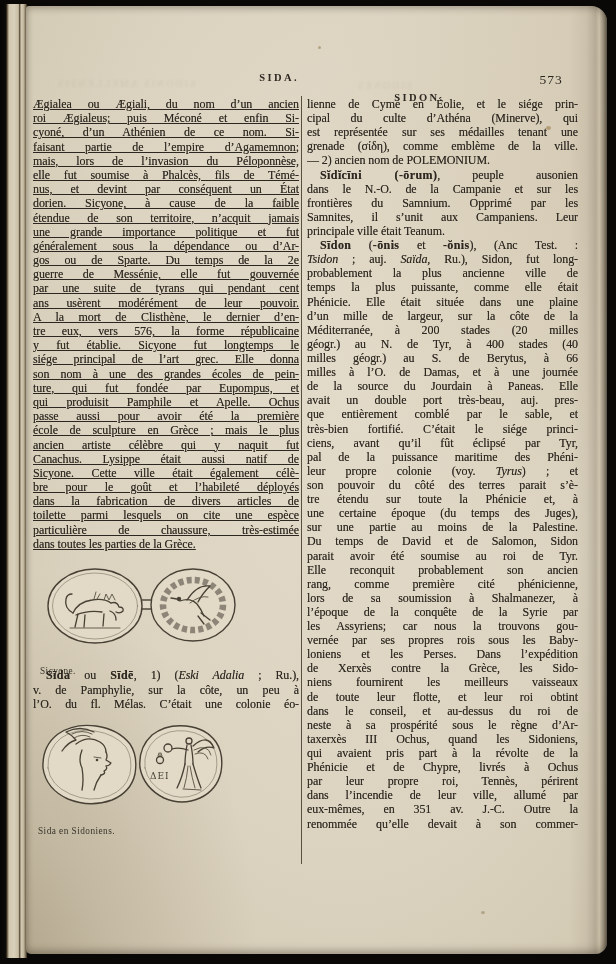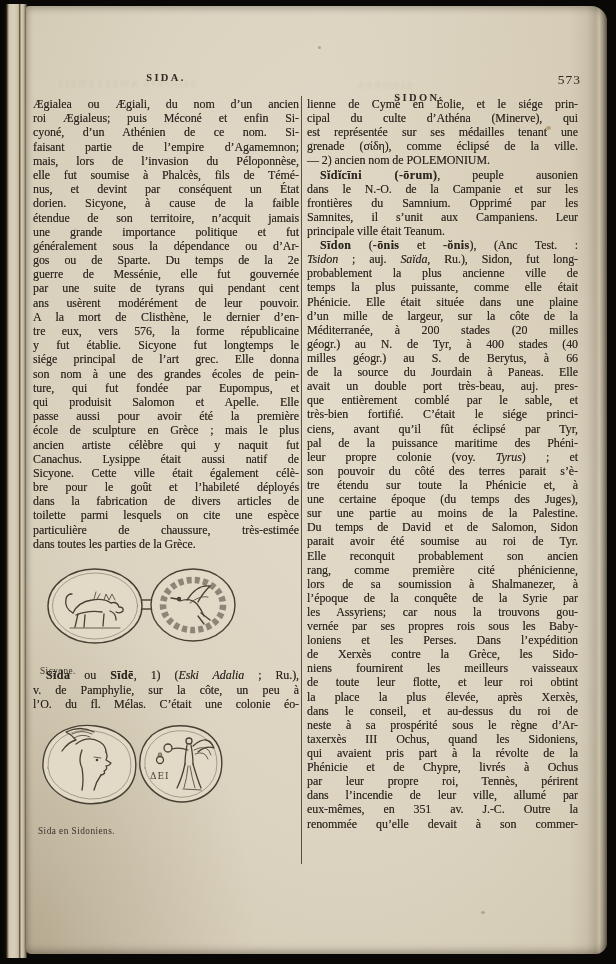--- a/index.html
+++ b/index.html
@@ -36,35 +36,35 @@
       rgba(150,135,105,.18) 80%, rgba(55,44,30,.40) 93%, rgba(25,19,12,.55) 100%);
   }
   .bleedthrough {
     position:absolute; opacity:.10; filter:blur(1.2px); color:#6a5d48;
     font-size:10px; letter-spacing:2px; transform:scaleX(-1);
   }
   .speck { position:absolute; border-radius:50%; }
 
   
   .running-head { position:absolute; top:66px; left:0; right:0; height:16px; }
-  .head-left   { position:absolute; left:7px;  width:266px; text-align:center;
+  .head-left   { position:absolute; left:7px;  width:266px; text-align:right;
                  font-weight:700; font-size:10.5px; letter-spacing:2.4px; color:#2e2922; }
   .head-right  { position:absolute; left:281px; width:225px; text-align:center;
                  font-weight:700; font-size:10.5px; letter-spacing:2.4px; color:#2e2922;margin-top:20px; }
-  .head-page   { position:absolute; left:495px; width:60px; text-align:right;
+  .head-page   { position:absolute; left:495px; width:60px; text-align:center;
                  font-size:13.5px; letter-spacing:1px; color:#2a251e; }
 
   
   .column-rule { position:absolute; left:275px; top:90px; width:1px; height:768px;
                  background:#57503f; }
 
   
   .text-col { position:absolute; font-size:12px; letter-spacing:-0.08px;
               text-shadow:0 0 .4px rgba(44,39,32,.55); }
-  .col-left  { left:7px;  top:91px; width:266px; --lh:14.2px; }
+  .col-left  { left:7px;  top:91px; width:266px;text-decoration:underline; --lh:14.2px; }
   .col-right { left:281px; top:91px; width:271px; --lh:14.12px; }
   .entry-sida { left:7px; top:662px; width:266px; --lh:14.6px; }
   .tl { text-align:justify; text-align-last:justify; line-height:var(--lh);
         height:var(--lh); overflow:hidden; }
   .tl.last { text-align-last:left; }
   .tl.ind  { text-indent:13px; }
   .tl b { font-weight:700; letter-spacing:.4px; }
 
   
   .figure { position:absolute; }
@@ -116,21 +116,21 @@
       <div class="tl">gos ou de Sparte. Du temps de la 2e</div>
       <div class="tl">guerre de Messénie, elle fut gouvernée</div>
       <div class="tl">par une suite de tyrans qui pendant cent</div>
       <div class="tl">ans usèrent modérément de leur pouvoir.</div>
       <div class="tl">A la mort de Clisthène, le dernier d’en-</div>
       <div class="tl">tre eux, vers 576, la forme républicaine</div>
       <div class="tl">y fut établie. Sicyone fut longtemps le</div>
       <div class="tl">siége principal de l’art grec. Elle donna</div>
       <div class="tl">son nom à une des grandes écoles de pein-</div>
       <div class="tl">ture, qui fut fondée par Eupompus, et</div>
-      <div class="tl">qui produisit Salomon et Apelle. Elle</div>
+      <div class="tl">qui produisit Pamphile et Apelle. Ochus</div>
       <div class="tl">passe aussi pour avoir été la première</div>
       <div class="tl">école de sculpture en Grèce ; mais le plus</div>
       <div class="tl">ancien artiste célèbre qui y naquit fut</div>
       <div class="tl">Canachus. Lysippe était aussi natif de</div>
       <div class="tl">Sicyone. Cette ville était également célè-</div>
       <div class="tl">bre pour le goût et l’habileté déployés</div>
       <div class="tl">dans la fabrication de divers articles de</div>
       <div class="tl">toilette parmi lesquels on cite une espèce</div>
       <div class="tl">particulière de chaussure, très-estimée</div>
       <div class="tl last">dans toutes les parties de la Grèce.</div>
@@ -209,36 +209,37 @@
         <text x="112" y="57" font-size="9" letter-spacing="1" class="coin-text">ΔΕΙ</text>
       </g>
     </svg>
     <div class="fig-caption">Sida en Sidoniens.</div>
   </div>
 
   <div class="text-col col-right">
       <div class="tl">lienne de Cymé en Éolie, et le siége prin-</div>
       <div class="tl">cipal du culte d’Athéna (Minerve), qui</div>
       <div class="tl">est représentée sur ses médailles tenant une</div>
-      <div class="tl">grenade (σίδη), comme éclipsé de la ville.</div>
+      <div class="tl">grenade (σίδη), comme emblème de la ville.</div>
       <div class="tl last">— 2) ancien nom de POLEMONIUM.</div>
       <div class="tl ind"><b>Sĭdĭcīni (-ōrum)</b>, peuple ausonien</div>
       <div class="tl">dans le N.-O. de la Campanie et sur les</div>
       <div class="tl">frontières du Samnium. Opprimé par les</div>
       <div class="tl">Samnites, il s’unit aux Campaniens. Leur</div>
       <div class="tl last">principale ville était Teanum.</div>
       <div class="tl ind"><b>Sīdon</b> (<b>-ōnis</b> et <b>-ŏnis</b>), (Anc Test. :</div>
       <div class="tl"><i>Tsidon</i> ; auj. <i>Saïda</i>, Ru.), Sidon, fut long-</div>
       <div class="tl">probablement la plus ancienne ville de</div>
       <div class="tl">temps la plus puissante, comme elle était</div>
       <div class="tl">Phénicie. Elle était située dans une plaine</div>
       <div class="tl">d’un mille de largeur, sur la côte de la</div>
       <div class="tl">Méditerranée, à 200 stades (20 milles</div>
       <div class="tl">géogr.) au N. de Tyr, à 400 stades (40</div>
       <div class="tl">milles géogr.) au S. de Berytus, à 66</div>
+      <div class="tl">milles à l’O. de Damas, et à une journée</div>
       <div class="tl">de la source du Jourdain à Paneas. Elle</div>
       <div class="tl">avait un double port très-beau, auj. pres-</div>
       <div class="tl">que entièrement comblé par le sable, et</div>
       <div class="tl">très-bien fortifié. C’était le siége princi-</div>
       <div class="tl">ciens, avant qu’il fût éclipsé par Tyr,</div>
       <div class="tl">pal de la puissance maritime des Phéni-</div>
       <div class="tl">leur propre colonie (voy. <i>Tyrus</i>) ; et</div>
       <div class="tl">son pouvoir du côté des terres parait s’è-</div>
       <div class="tl">tre étendu sur toute la Phénicie et, à</div>
       <div class="tl">une certaine époque (du temps des Juges),</div>
@@ -248,21 +249,20 @@
       <div class="tl">Elle reconquit probablement son ancien</div>
       <div class="tl">rang, comme première cité phénicienne,</div>
       <div class="tl">lors de sa soumission à Shalmanezer, à</div>
       <div class="tl">l’époque de la conquête de la Syrie par</div>
       <div class="tl">les Assyriens; car nous la trouvons gou-</div>
       <div class="tl">vernée par ses propres rois sous les Baby-</div>
       <div class="tl">loniens et les Perses. Dans l’expédition</div>
       <div class="tl">de Xerxès contre la Grèce, les Sido-</div>
       <div class="tl">niens fournirent les meilleurs vaisseaux</div>
       <div class="tl">de toute leur flotte, et leur roi obtint</div>
-      <div class="tl">la place la plus élevée, après Xerxès,</div>
       <div class="tl">dans le conseil, et au-dessus du roi de</div>
       <div class="tl">neste à sa prospérité sous le règne d’Ar-</div>
       <div class="tl">taxerxès III Ochus, quand les Sidoniens,</div>
       <div class="tl">qui avaient pris part à la révolte de la</div>
       <div class="tl">Phénicie et de Chypre, livrés à Ochus</div>
       <div class="tl">par leur propre roi, Tennès, périrent</div>
       <div class="tl">dans l’incendie de leur ville, allumé par</div>
       <div class="tl">eux-mêmes, en 351 av. J.-C. Outre la</div>
       <div class="tl">renommée qu’elle devait à son commer-</div>
     </div>

